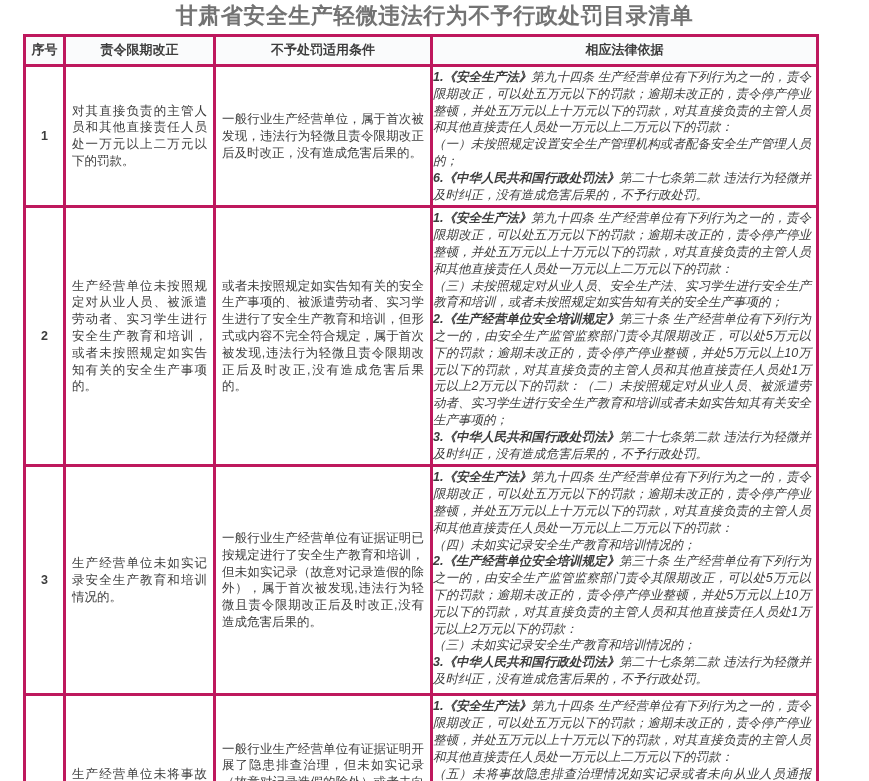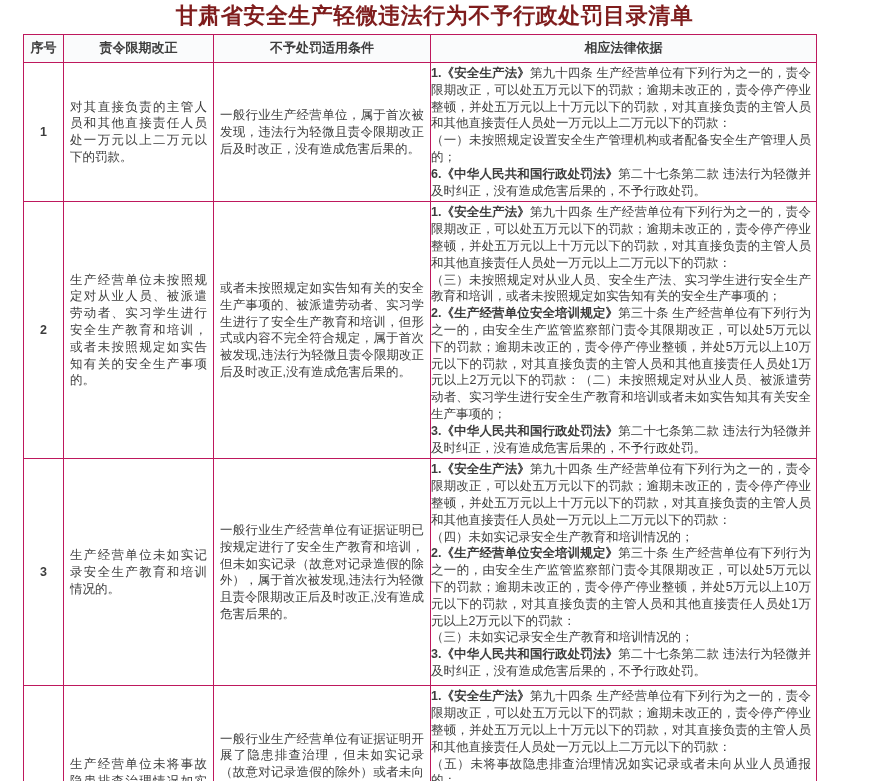--- a/index.html
+++ b/index.html
@@ -11,46 +11,46 @@
   }
   .page-title{
     font-size:22px;font-weight:bold;text-align:center;
     margin:1px 0 3px 0;letter-spacing:.5px;white-space:nowrap;
   }
   table.catalog{
     border-collapse:collapse;table-layout:fixed;
     margin-left:23px;width:793px;
   }
   th,td{
-    border:1px solid #be185d;
+    border:3px solid #be185d;
     font-size:12.5px;line-height:16.8px;
     word-break:break-all;
   }
   th{
     height:23px;font-size:13px;font-weight:bold;
     background:#fafbfc;text-align:center;padding:2px 2px;
   }
   td.col-no{text-align:center;vertical-align:middle;font-weight:bold;font-size:12.5px;}
   td.col-violation,td.col-condition{
     vertical-align:middle;padding:4px 6px;text-align:justify;
   }
   td.col-legal{
-    vertical-align:top;padding:2px 5px 2px 0;text-align:justify;
+    vertical-align:top;padding:2px 5px 2px 0;text-align:justify;font-style:italic;
   }
   .legal-para{margin:0;}
   .legal-para b{font-weight:bold;}
   tr.r1 td{height:128px;}
   tr.r2 td{height:238px;}
   tr.r3 td{height:218px;}
   tr.r4 td{height:198px;}
 </style>
 </head>
 <body>
 
-<div class="page-title" style="color: #7f1d1d;">甘肃省安全生产轻微违法行为不予行政处罚目录清单</div>
+<div class="page-title" style="color: #737373;">甘肃省安全生产轻微违法行为不予行政处罚目录清单</div>
 
 <table class="catalog">
   <colgroup>
     <col style="width:40px">
     <col style="width:150px">
     <col style="width:217px">
     <col style="width:386px">
   </colgroup>
   <thead>
     <tr>

